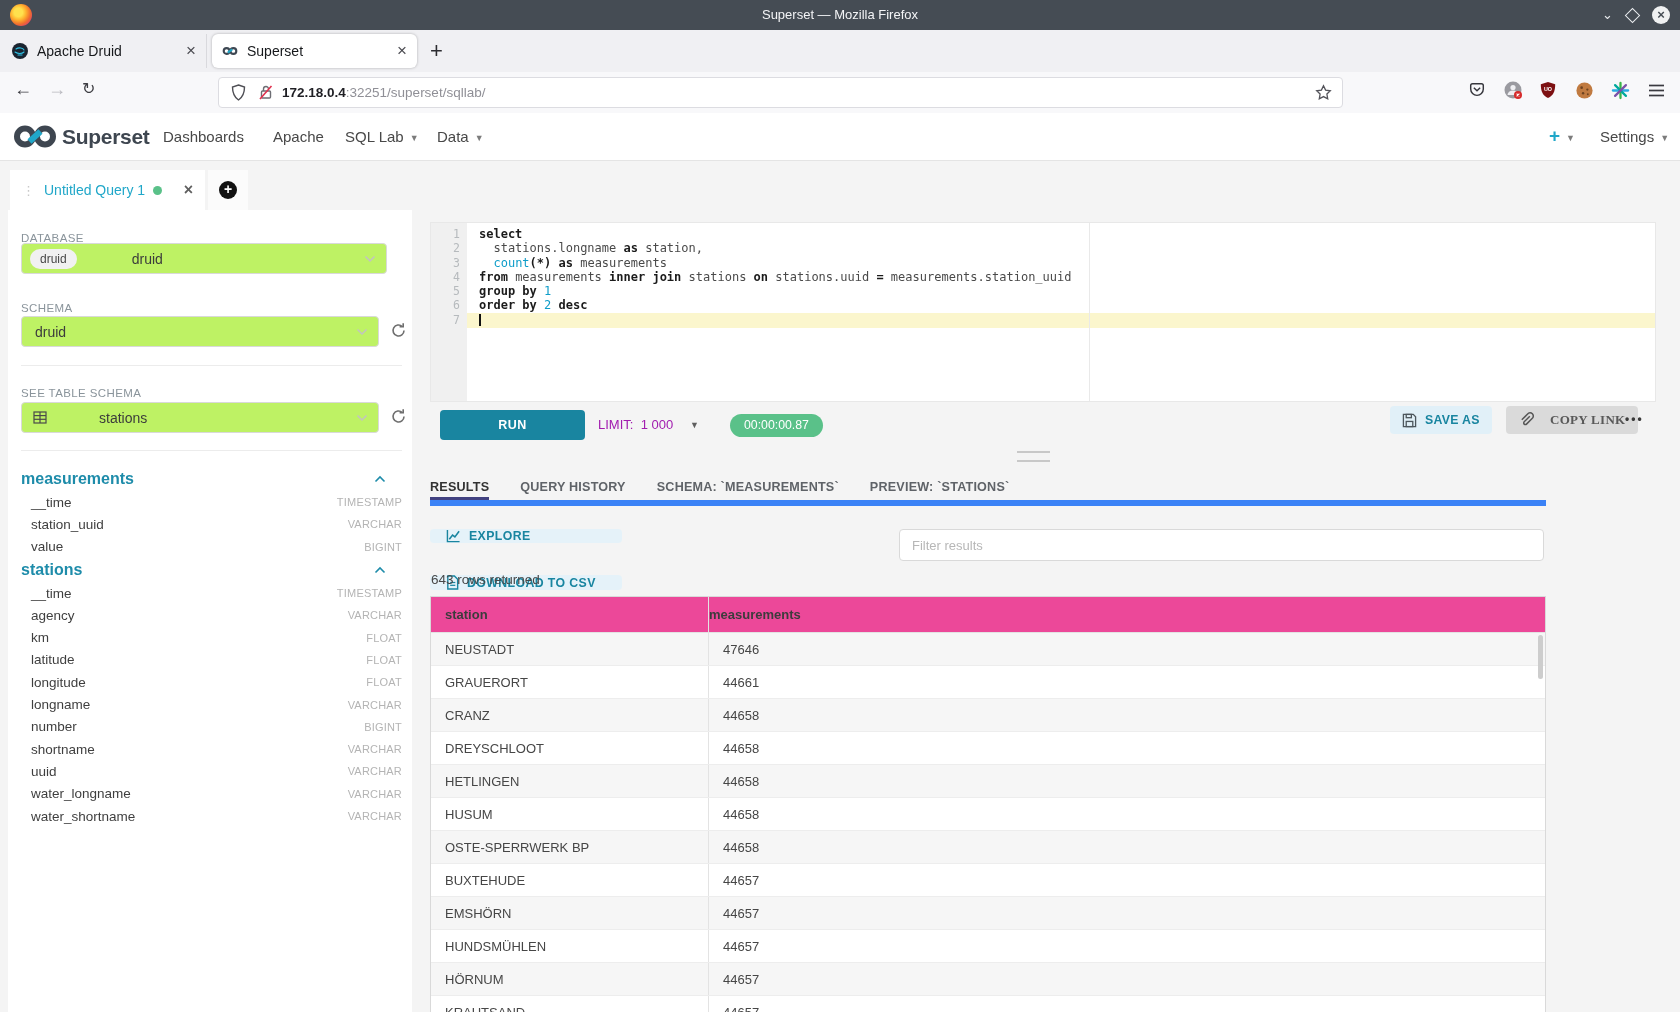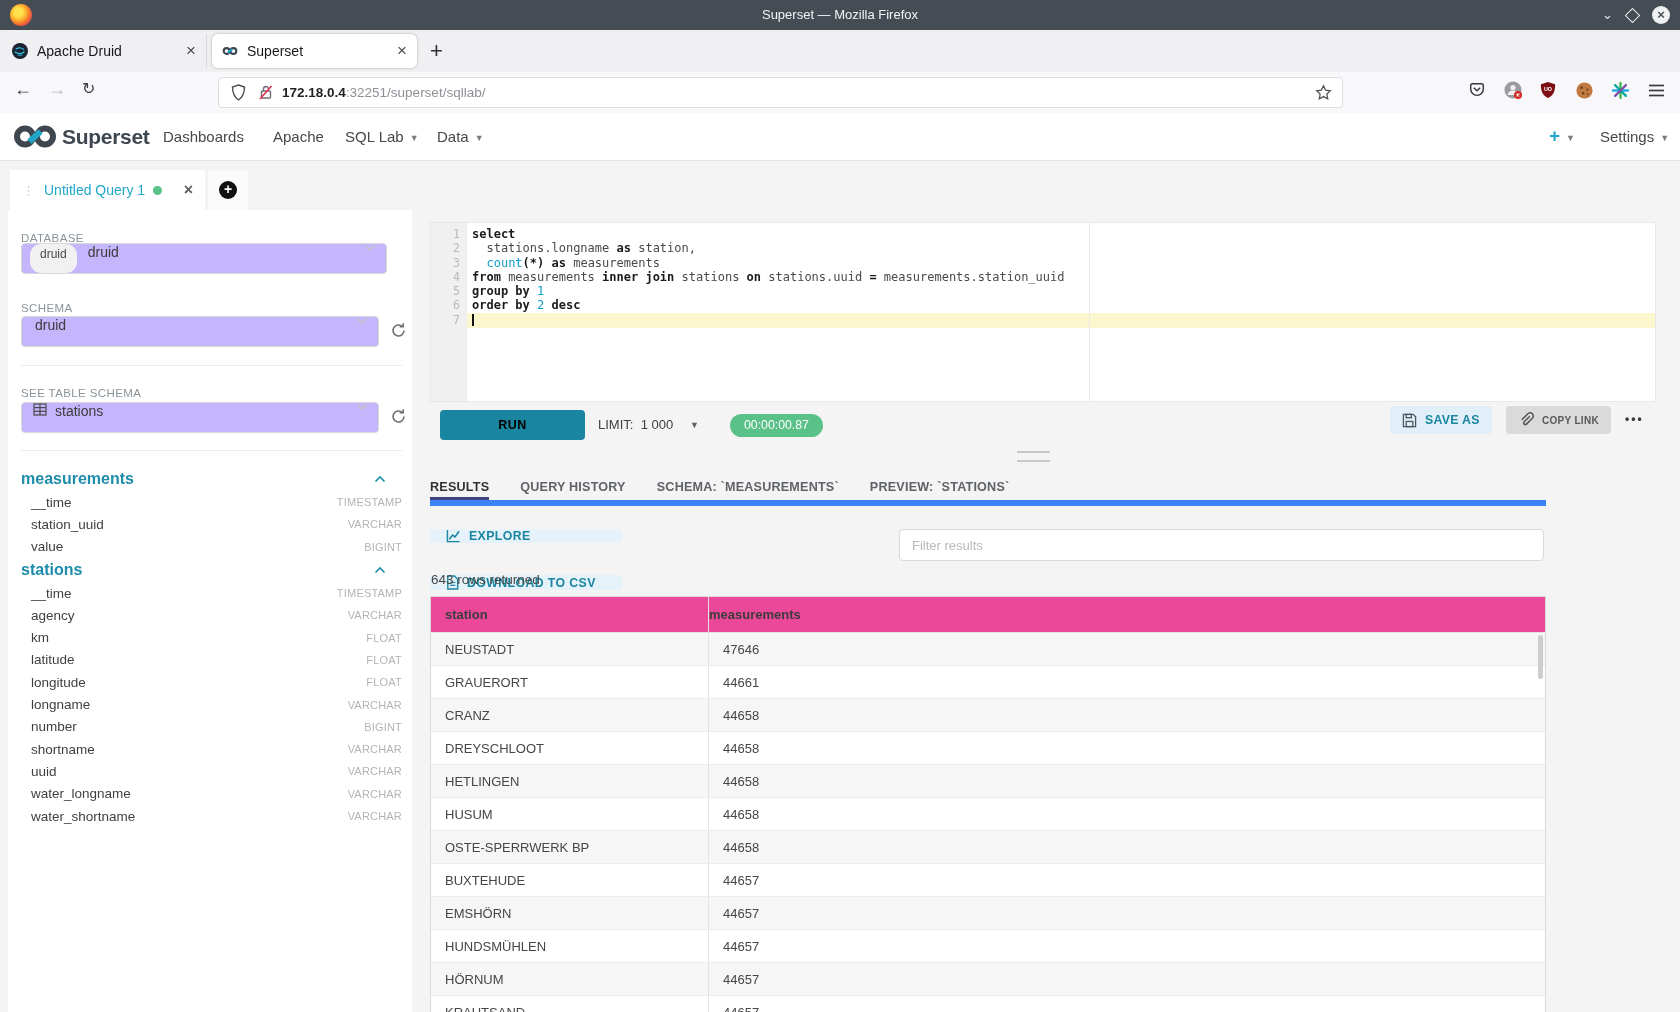--- a/index.html
+++ b/index.html
@@ -51,58 +51,58 @@
   .qtab-dots{color:#c9c9c9;font-size:13px;margin-left:12px;letter-spacing:0;}
   .qtab-label{color:#20a7c9;font-size:14px;margin-left:9px;}
   .qtab-dot{width:9px;height:9px;border-radius:50%;background:#5ac189;margin-left:8px;}
   .qtab-close{margin-left:auto;margin-right:12px;color:#5f5f5f;font-size:16px;font-weight:bold;}
   .qtab-add{position:absolute;left:208px;top:170px;width:40px;height:40px;background:#fbfbfb;display:flex;align-items:center;justify-content:center;}
   .plus-circle{width:18px;height:18px;border-radius:50%;background:#111;color:#fff;font-size:14px;line-height:17px;text-align:center;font-weight:bold;}
 
   
   .sidebar{position:absolute;left:8px;top:210px;width:404px;bottom:0;background:#fff;}
   .fld-label{position:absolute;left:13px;font-size:11.5px;color:#8a949b;letter-spacing:.4px;}
-  .sel{position:absolute;left:13px;height:31px;border:1px solid #d9d9d9;border-radius:4px;background:#c4b5fd;display:flex;box-sizing:border-box;}
+  .sel{position:absolute;left:13px;height:31px;border:1px solid #d9d9d9;border-radius:4px;background:#bef264;display:flex;align-items:center;box-sizing:border-box;gap:44px;}
   .sel-pill{background:#f1f1f1;border-radius:11px;padding:3px 10px;font-size:12px;color:#484848;margin-left:8px;}
   .sel-name{font-size:14px;color:#3c3c3c;margin-left:11px;}
   .sel-chev{margin-left:auto;margin-right:10px;display:flex;}
   .refresh-btn{position:absolute;left:382px;width:18px;height:18px;}
   .side-hr{position:absolute;left:13px;right:10px;border-top:1px solid #ececec;}
   .schema-tables{position:absolute;left:13px;right:8px;top:257px;}
   .tbl-head{display:flex;align-items:center;height:24px;margin-top:0;}
   .tbl-name{font-size:16px;font-weight:bold;color:#1e8caa;}
   .tbl-chev{margin-left:auto;margin-right:18px;display:flex;}
   .col-row{display:flex;align-items:center;height:22.3px;}
   .col-name{font-size:13.5px;color:#3f3f3f;margin-left:10px;}
   .col-type{margin-left:auto;margin-right:2px;font-size:11px;color:#b4b4b4;letter-spacing:.2px;}
 
   
   .editor{position:absolute;left:430px;top:222px;width:1226px;height:180px;background:#fff;border:1px solid #e8e8e8;box-sizing:border-box;font-family:"DejaVu Sans Mono","Liberation Mono",monospace;}
   .gutter{position:absolute;left:0;top:0;bottom:0;width:36px;background:#f0f0f0;padding-top:4px;box-sizing:border-box;}
   .gut-num{height:14.3px;line-height:14.3px;text-align:right;padding-right:7px;font-size:11.5px;color:#b6babd;}
   .code-area{position:absolute;left:36px;right:0;top:0;bottom:0;padding-top:4px;}
   .print-margin{position:absolute;left:622px;top:0;bottom:0;width:1px;background:#e9e9e9;}
   .active-line{position:absolute;left:0;right:0;top:89.8px;height:15px;background:#fbf6cd;}
-  .code-line{position:relative;height:14.3px;line-height:14.3px;font-size:12px;padding-left:5px;white-space:pre;color:#4a4a4a;}
+  .code-line{position:relative;height:14.3px;line-height:14.3px;font-size:12px;padding-left:12px;white-space:pre;color:#4a4a4a;}
   .tok-kw{font-weight:bold;color:#1b1b1b;}
   .tok-fn{color:#0e9dc9;}
   .tok-num{color:#0e9dc9;}
   .cursor{display:inline-block;width:2px;height:12px;background:#111;vertical-align:-2px;}
 
   
-  .run-btn{position:absolute;left:440px;top:410px;width:145px;height:30px;background:#1985a0;border-radius:4px;color:#000000;
+  .run-btn{position:absolute;left:440px;top:410px;width:145px;height:30px;background:#1985a0;border-radius:4px;color:#ffffff;
     font-size:12.5px;font-weight:bold;letter-spacing:.5px;text-align:center;line-height:30px;}
-  .limit-wrap{position:absolute;left:598px;top:410px;height:30px;line-height:30px;font-size:13px;color:#404040;}
+  .limit-wrap{position:absolute;left:598px;top:410px;height:30px;line-height:30px;font-size:13px;color:#a21caf;}
   .limit-caret{position:absolute;left:690px;top:410px;height:30px;line-height:30px;font-size:9px;color:#5f5f5f;}
   .timer-pill{position:absolute;left:730px;top:414px;height:23px;line-height:23px;background:#5ac189;color:#fff;border-radius:12px;
     padding:0 14px;font-size:12.3px;}
   .saveas-btn{position:absolute;left:1390px;top:406px;height:28px;background:#e1f0f8;border-radius:4px;display:flex;align-items:center;padding:0 12px;}
   .saveas-btn span.lbl{color:#1985a0;font-weight:bold;font-size:12.3px;letter-spacing:.3px;margin-left:8px;}
   .copylink-btn{position:absolute;left:1506px;top:406px;height:28px;background:#dadada;border-radius:4px;display:flex;align-items:center;padding:0 12px;}
-  .copylink-btn span.lbl{color:#595959;font-weight:bold;font-size:10px;letter-spacing:.3px;margin-left:8px;}
+  .copylink-btn span.lbl{color:#595959;font-weight:bold;font-size:13px;letter-spacing:.3px;margin-left:16px;font-family:Liberation Serif, serif;}
   .more-dots{position:absolute;left:1625px;top:406px;height:28px;line-height:26px;color:#3a3a3a;font-size:12px;letter-spacing:2px;font-weight:bold;}
 
   
   .splitter{position:absolute;left:1017px;top:451px;width:33px;height:7px;border-top:2px solid #c8c8c8;border-bottom:2px solid #c8c8c8;}
 
   
   .rtabs{position:absolute;left:430px;top:470px;width:1116px;height:36px;display:flex;gap:31px;border-bottom:6px solid #3b82f6;box-sizing:border-box;}
   .rtab{position:relative;height:100%;line-height:34px;font-size:12.6px;color:#5f6368;font-weight:600;letter-spacing:.2px;}
   .rtab.active{color:#323232;font-weight:bold;}
   .rtab.active::after{content:"";position:absolute;left:0;right:0;bottom:0;height:3px;background:#414180;}

